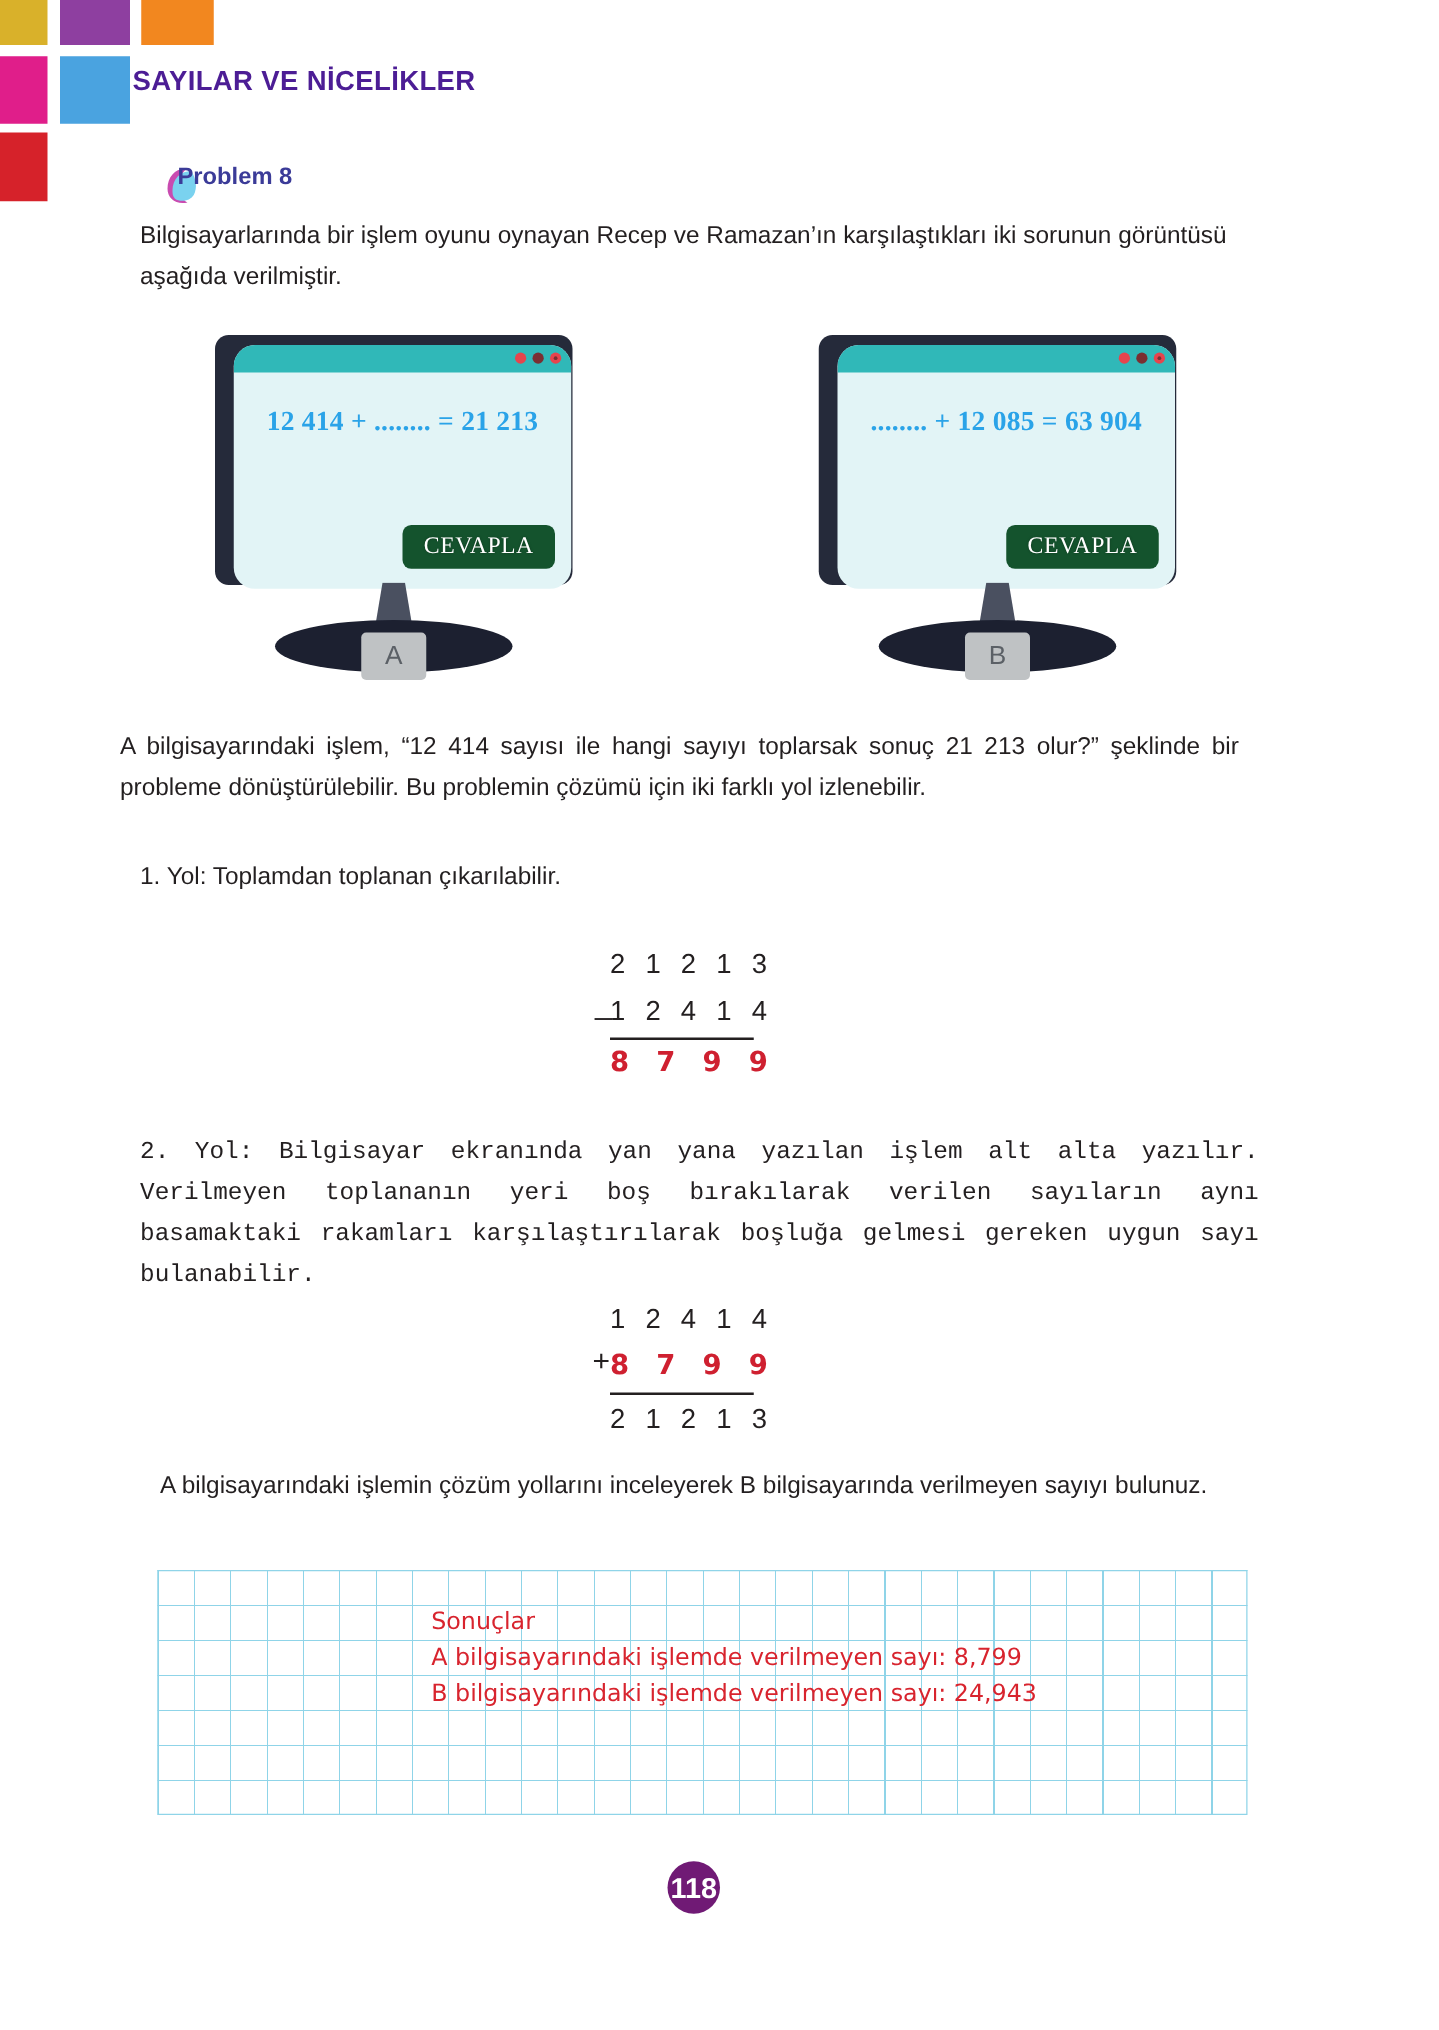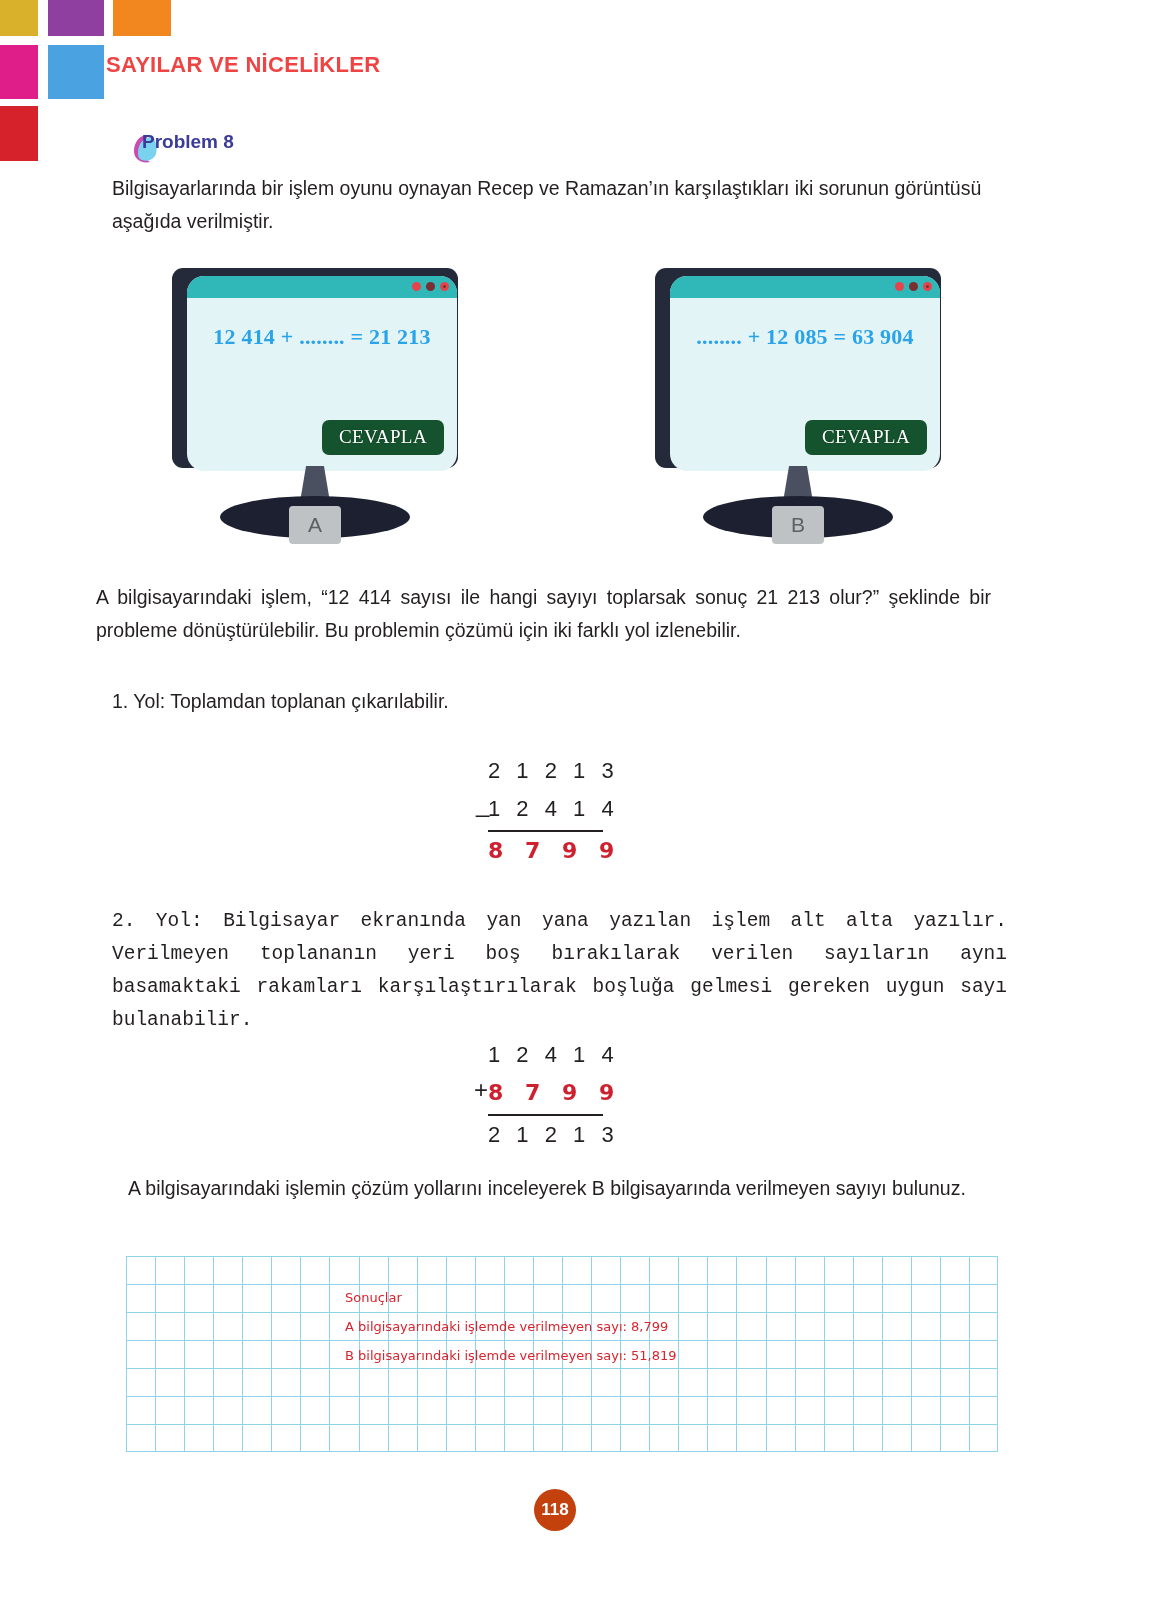--- a/index.html
+++ b/index.html
@@ -14,21 +14,21 @@
   .blk.b1{left:0;top:0;width:38px;height:36px;background:#d9b12a;}
   .blk.b2{left:48px;top:0;width:56px;height:36px;background:#8e3fa0;}
   .blk.b3{left:113px;top:0;width:58px;height:36px;background:#f2871f;}
   .blk.b4{left:0;top:45px;width:38px;height:54px;background:#e01e8a;}
   .blk.b5{left:48px;top:45px;width:56px;height:54px;background:#4aa3e0;}
   .blk.b6{left:0;top:106px;width:38px;height:55px;background:#d6222a;}
 
   
   .unit-title{
     position:absolute;left:106px;top:52px;
-    font-size:22px;font-weight:bold;color:#ef4444;letter-spacing:.3px;
+    font-size:22px;font-weight:bold;color:#4c1d95;letter-spacing:.3px;
   }
 
   
   .problem-badge{position:absolute;left:128px;top:131px;height:34px;display:flex;align-items:flex-start;}
   .badge-icon{position:relative;width:34px;height:34px;flex:0 0 34px;}
   .badge-icon svg{position:absolute;left:0;top:0;}
   .badge-label{
     font-size:19px;font-weight:bold;color:#3b3b98;
     margin-left:-20px;position:relative;z-index:3;
   }
@@ -109,31 +109,31 @@
       repeating-linear-gradient(to right,#8fd4e8 0 1px,transparent 1px 29.07px),
       repeating-linear-gradient(to bottom,#8fd4e8 0 1px,transparent 1px 28px);
     background-color:#ffffff;
   }
   .grid-border{
     position:absolute;left:126px;top:1256px;width:872px;height:196px;
     border:1px solid #8fd4e8;box-sizing:border-box;pointer-events:none;
   }
   .answer-text{
     position:absolute;left:345px;top:1283px;width:600px;
-    color:#d8242e;font-size:13px;line-height:29px;
+    color:#d8242e;font-size:19px;line-height:29px;
     font-family:"DejaVu Sans", sans-serif;
   }
   .answer-text div{white-space:nowrap;}
 
   
   .page-num{
     position:absolute;left:534px;top:1489px;width:42px;height:42px;
-    background:#c2410c;border-radius:50%;color:#ffffff;
+    background:#701a75;border-radius:50%;color:#ffffff;
     display:flex;align-items:center;justify-content:center;
-    font-size:17px;font-weight:bold;
+    font-size:23px;font-weight:bold;
   }
 </style>
 </head>
 <body>
 
 <div class="corner-blocks">
   <div class="blk b1"></div>
   <div class="blk b2"></div>
   <div class="blk b3"></div>
   <div class="blk b4"></div>
@@ -214,16 +214,16 @@
   <div class="op" style="left:-14px;top:40px;">+</div>
 </div>
 
 <div class="para p-final">A bilgisayarındaki işlemin çözüm yollarını inceleyerek B bilgisayarında verilmeyen sayıyı bulunuz.</div>
 
 <div class="grid-area"></div>
 <div class="grid-border"></div>
 <div class="answer-text">
   <div>Sonuçlar</div>
   <div>A bilgisayarındaki işlemde verilmeyen sayı: 8,799</div>
-  <div>B bilgisayarındaki işlemde verilmeyen sayı: 51,819</div>
+  <div>B bilgisayarındaki işlemde verilmeyen sayı: 24,943</div>
 </div>
 
 <div class="page-num">118</div>
 
 </body></html>

